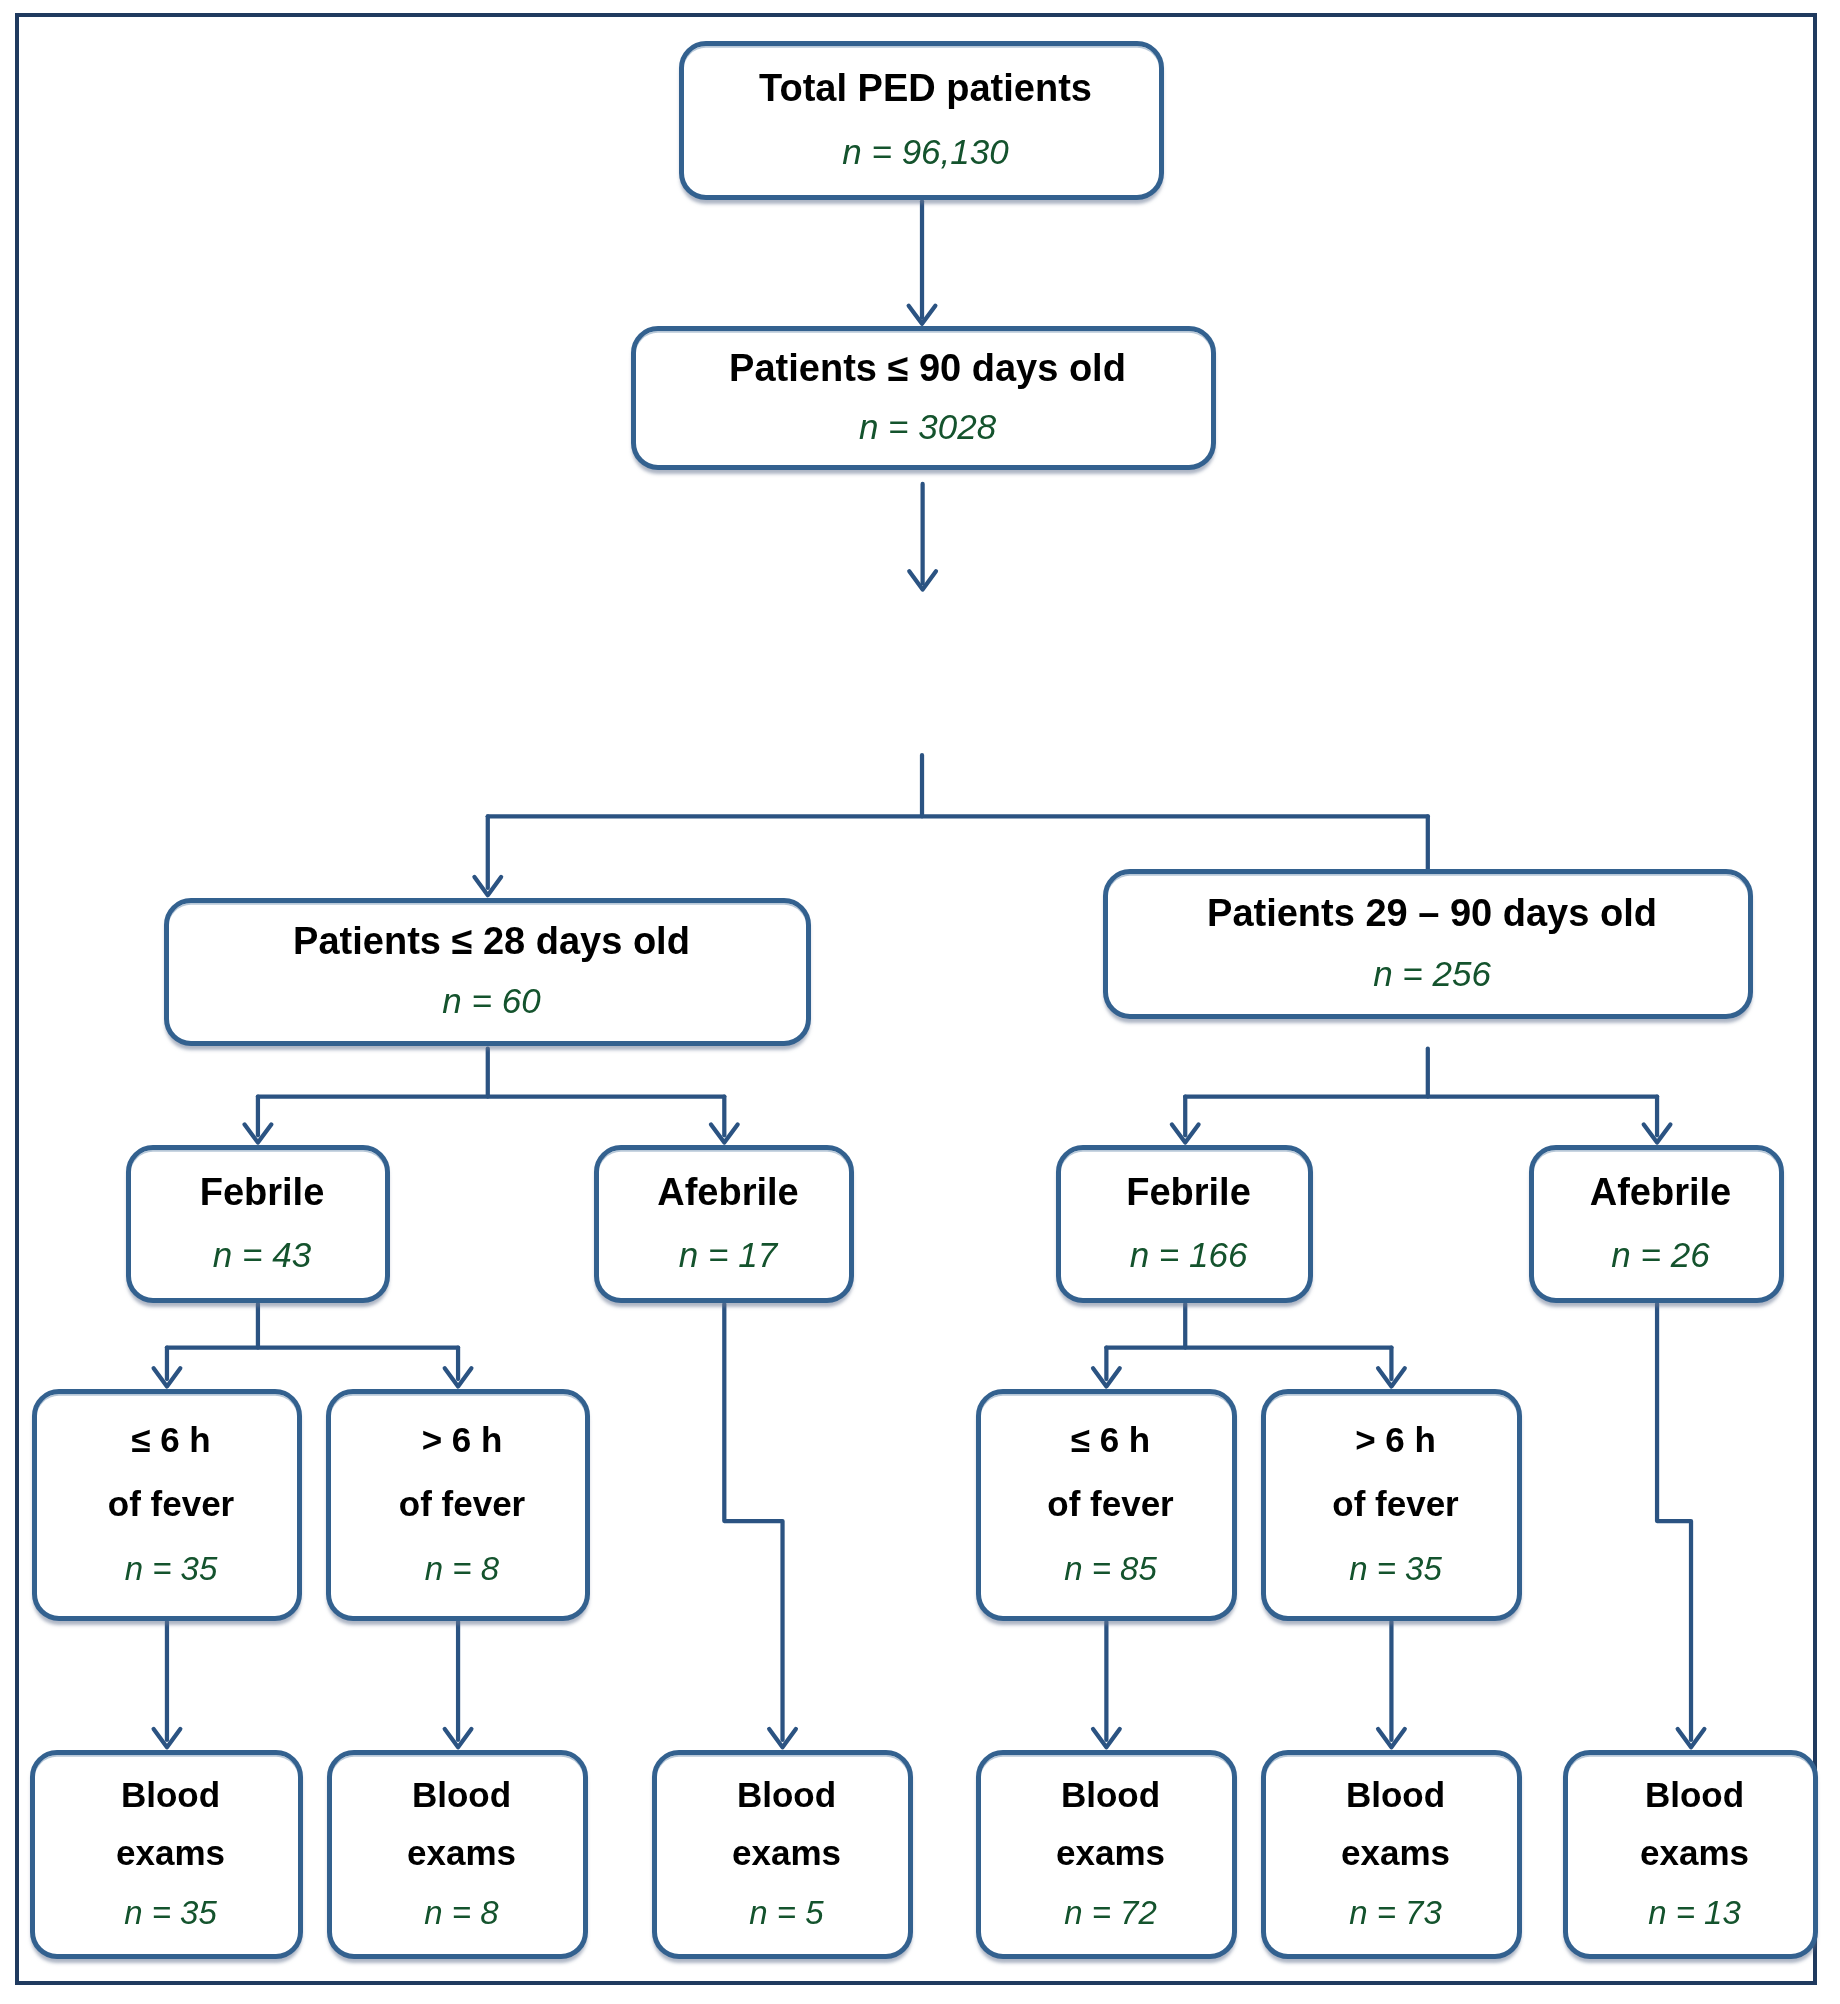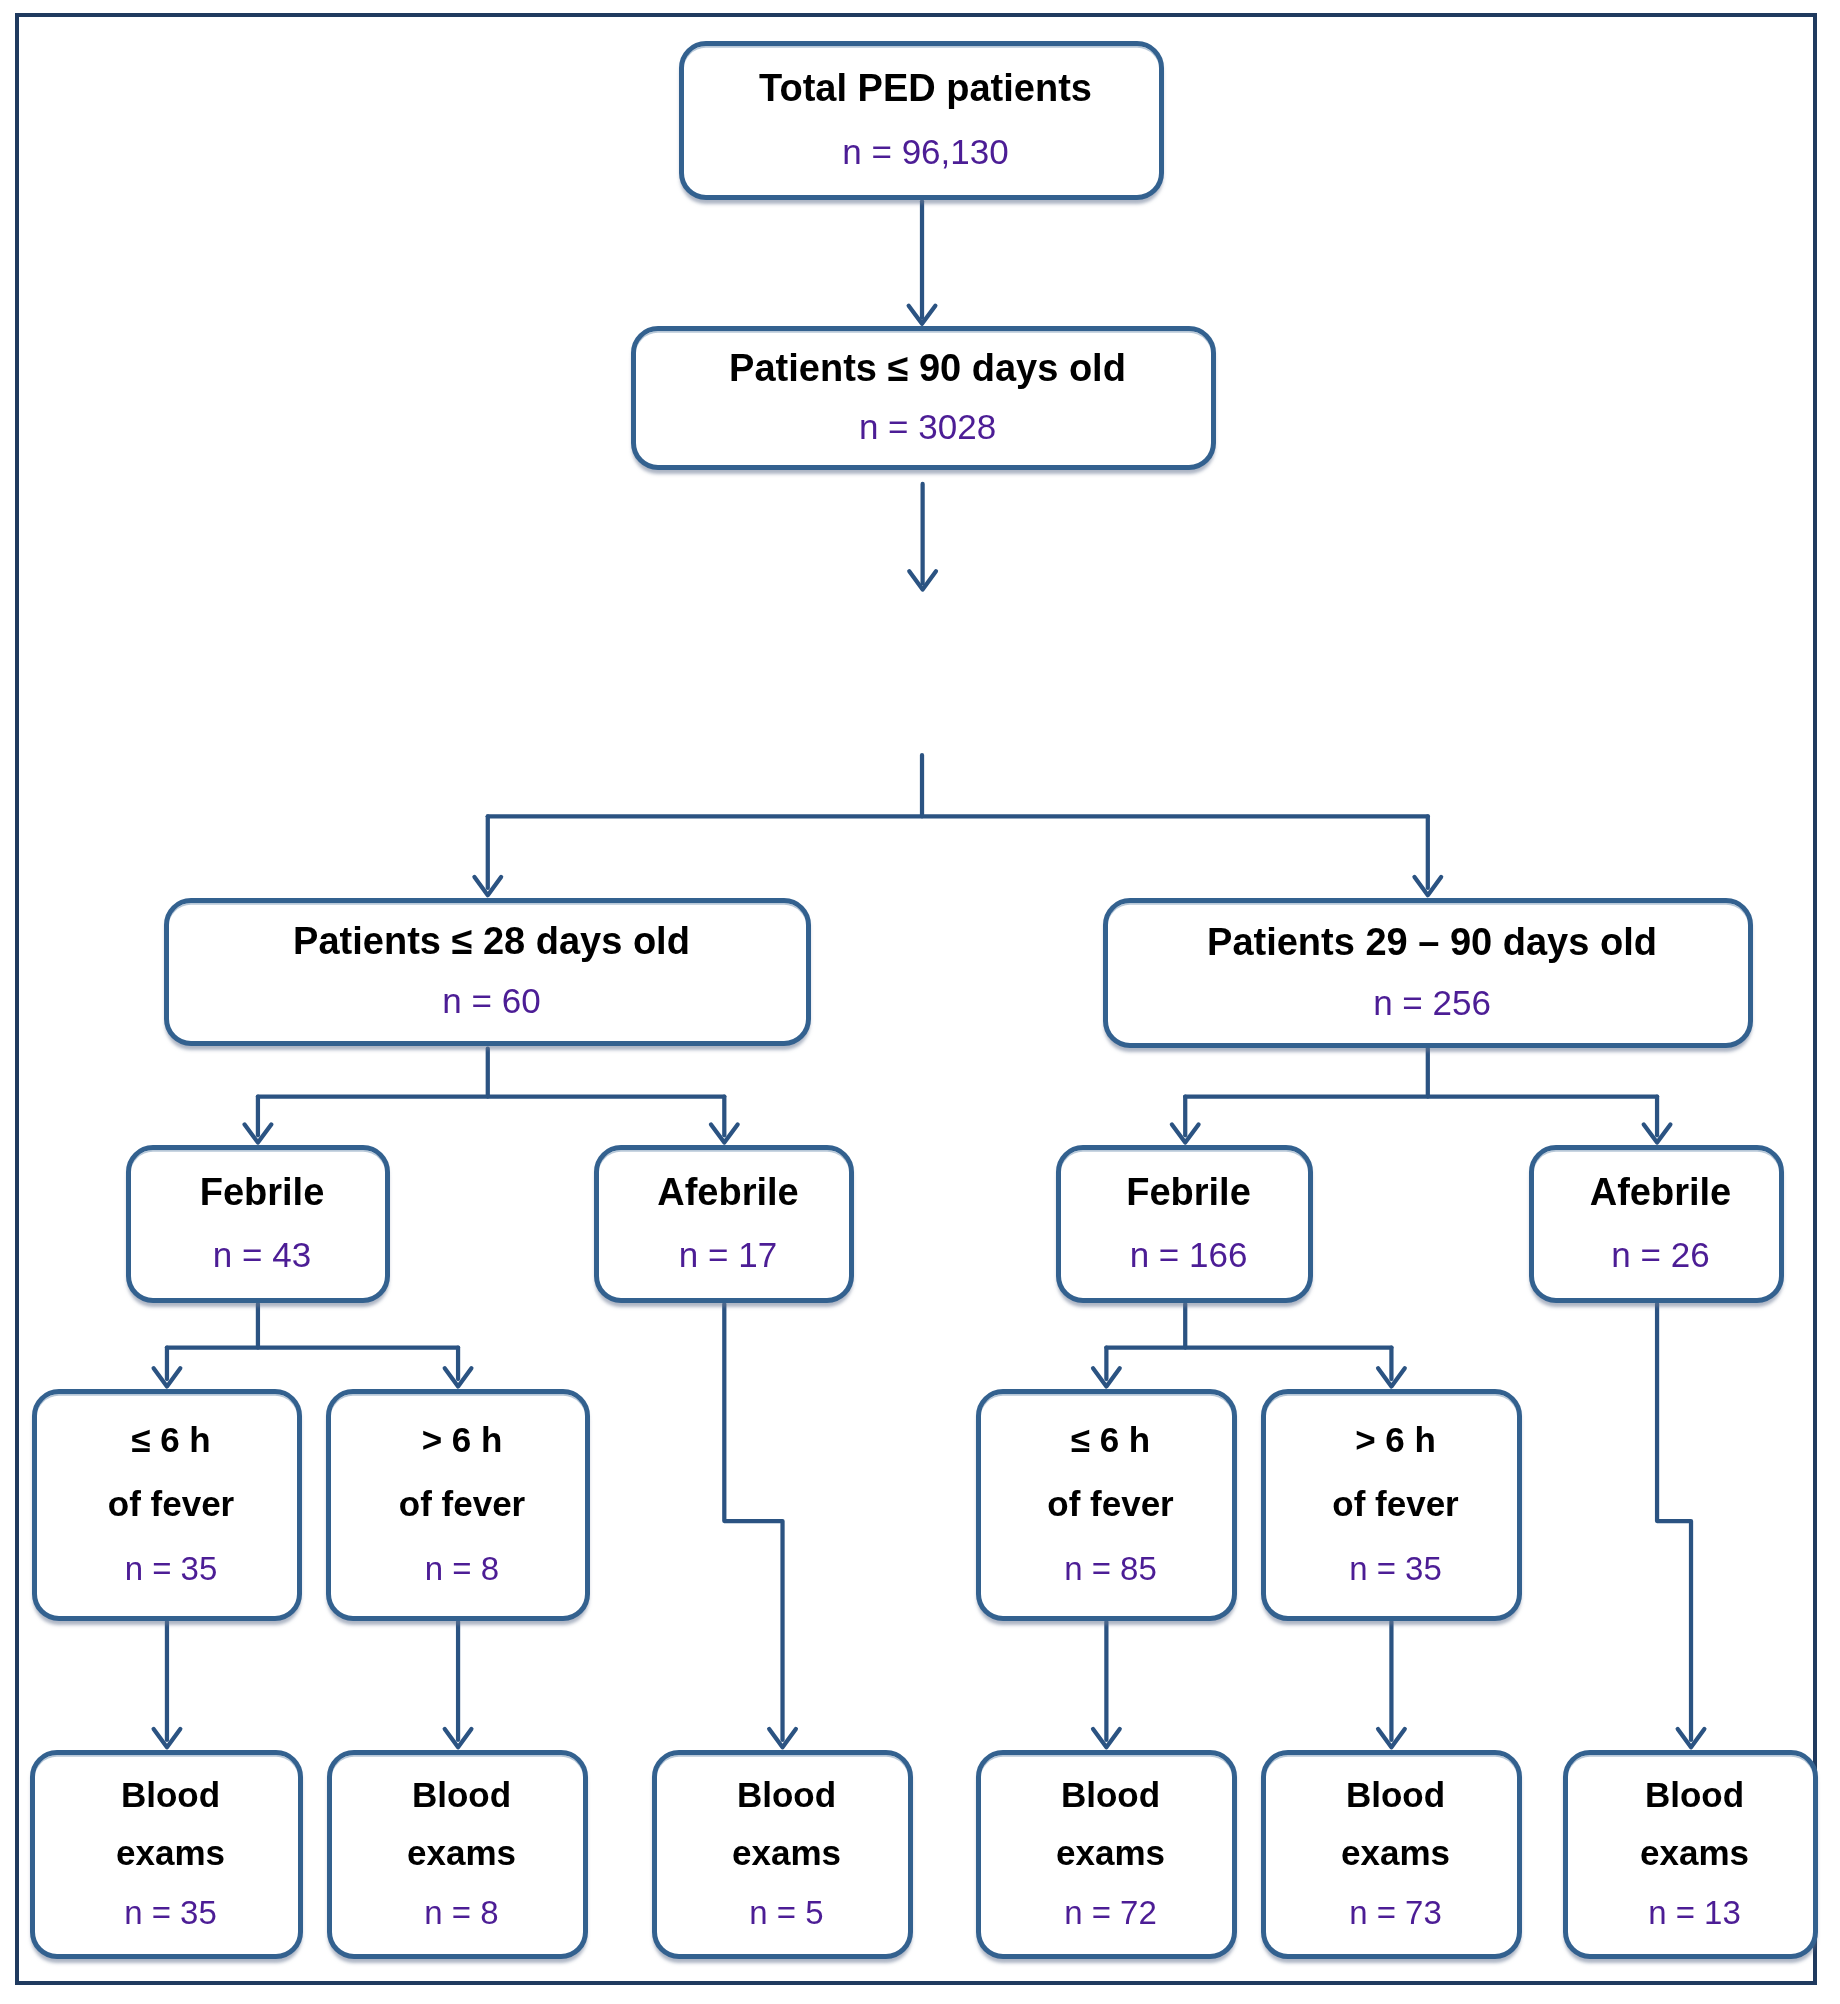--- a/index.html
+++ b/index.html
@@ -9,21 +9,21 @@
   svg.wires{position:absolute;left:0;top:0;width:1841px;height:2005px;}
   .node{
     position:absolute;background:#ffffff;
     border:5.5px solid #33618F;border-radius:27px;box-sizing:border-box;
     display:flex;flex-direction:column;justify-content:space-evenly;align-items:center;
     text-align:center;
     box-shadow:0 4.9px 3.6px -1.2px rgba(105,120,148,0.55), inset 0 2.4px 0 -0.6px rgba(51,97,143,0.35);
     padding-left:8px;
   }
   .t{font-weight:bold;color:#000000;font-size:38px;line-height:1.04;white-space:nowrap;}
-  .n{color:#4c1d95;font-size:35px;white-space:nowrap;}
+  .n{font-style:italic;color:#14532d;font-size:35px;white-space:nowrap;}
   .nr .t{font-size:35px;}
   .nr .n{font-size:33px;}
 </style>
 </head>
 <body>
 
 <div class="canvas">
   <div class="frame"></div>
 
   <svg class="wires" viewBox="0 0 3035 3306" fill="none" stroke="#2B5382" stroke-width="7" stroke-linecap="round" stroke-linejoin="round">
@@ -110,21 +110,21 @@
     <span class="t">Patients ≤ 90 days old</span>
     <span class="n">n = 3028</span>
   </div>
 
 
   <div class="node" style="left:164px;top:898px;width:647px;height:148px">
     <span class="t">Patients ≤ 28 days old</span>
     <span class="n">n = 60</span>
   </div>
 
-  <div class="node" style="left:1103px;top:898px;width:650px;height:150px">
+  <div class="node" style="left:1103px;top:869px;width:650px;height:150px">
     <span class="t">Patients 29 – 90 days old</span>
     <span class="n">n = 256</span>
   </div>
 
   <div class="node" style="left:126px;top:1145px;width:264px;height:158px">
     <span class="t">Febrile</span>
     <span class="n">n = 43</span>
   </div>
 
   <div class="node" style="left:594px;top:1145px;width:260px;height:158px">

